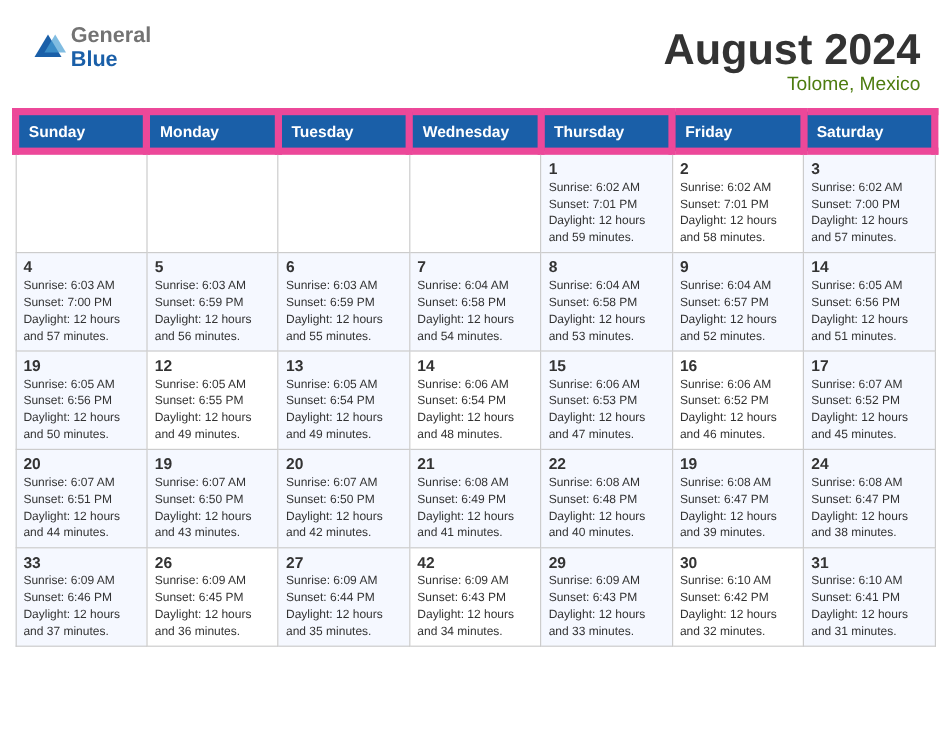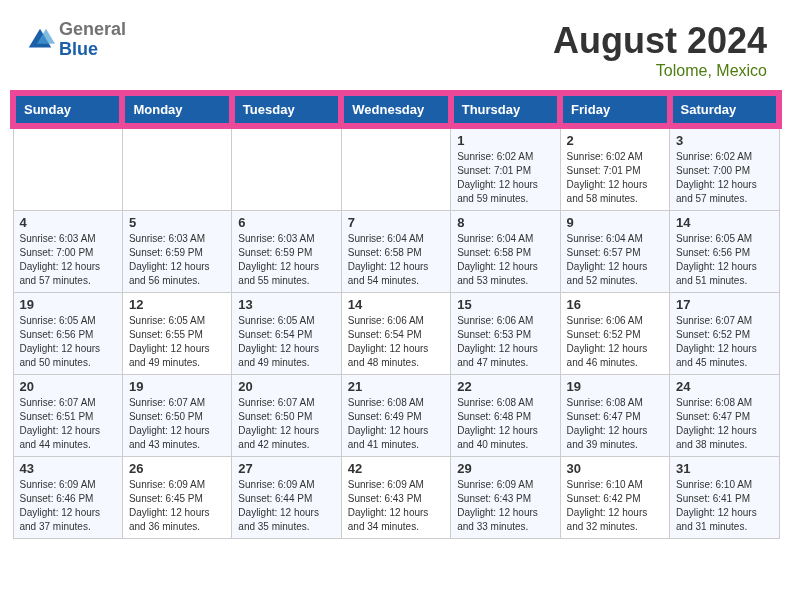--- a/index.html
+++ b/index.html
@@ -308,21 +308,21 @@
         <td>
           <div class="day-number">24</div>
           <div class="day-info" style="white-space: pre-line;">Sunrise: 6:08 AM
 Sunset: 6:47 PM
 Daylight: 12 hours
 and 38 minutes.</div>
         </td>
       </tr>
       <tr>
         <td>
-          <div class="day-number">43</div>
+          <div class="day-number">33</div>
           <div class="day-info" style="white-space: pre-line;">Sunrise: 6:09 AM
 Sunset: 6:46 PM
 Daylight: 12 hours
 and 37 minutes.</div>
         </td>
         <td>
           <div class="day-number">26</div>
           <div class="day-info" style="white-space: pre-line;">Sunrise: 6:09 AM
 Sunset: 6:45 PM
 Daylight: 12 hours

